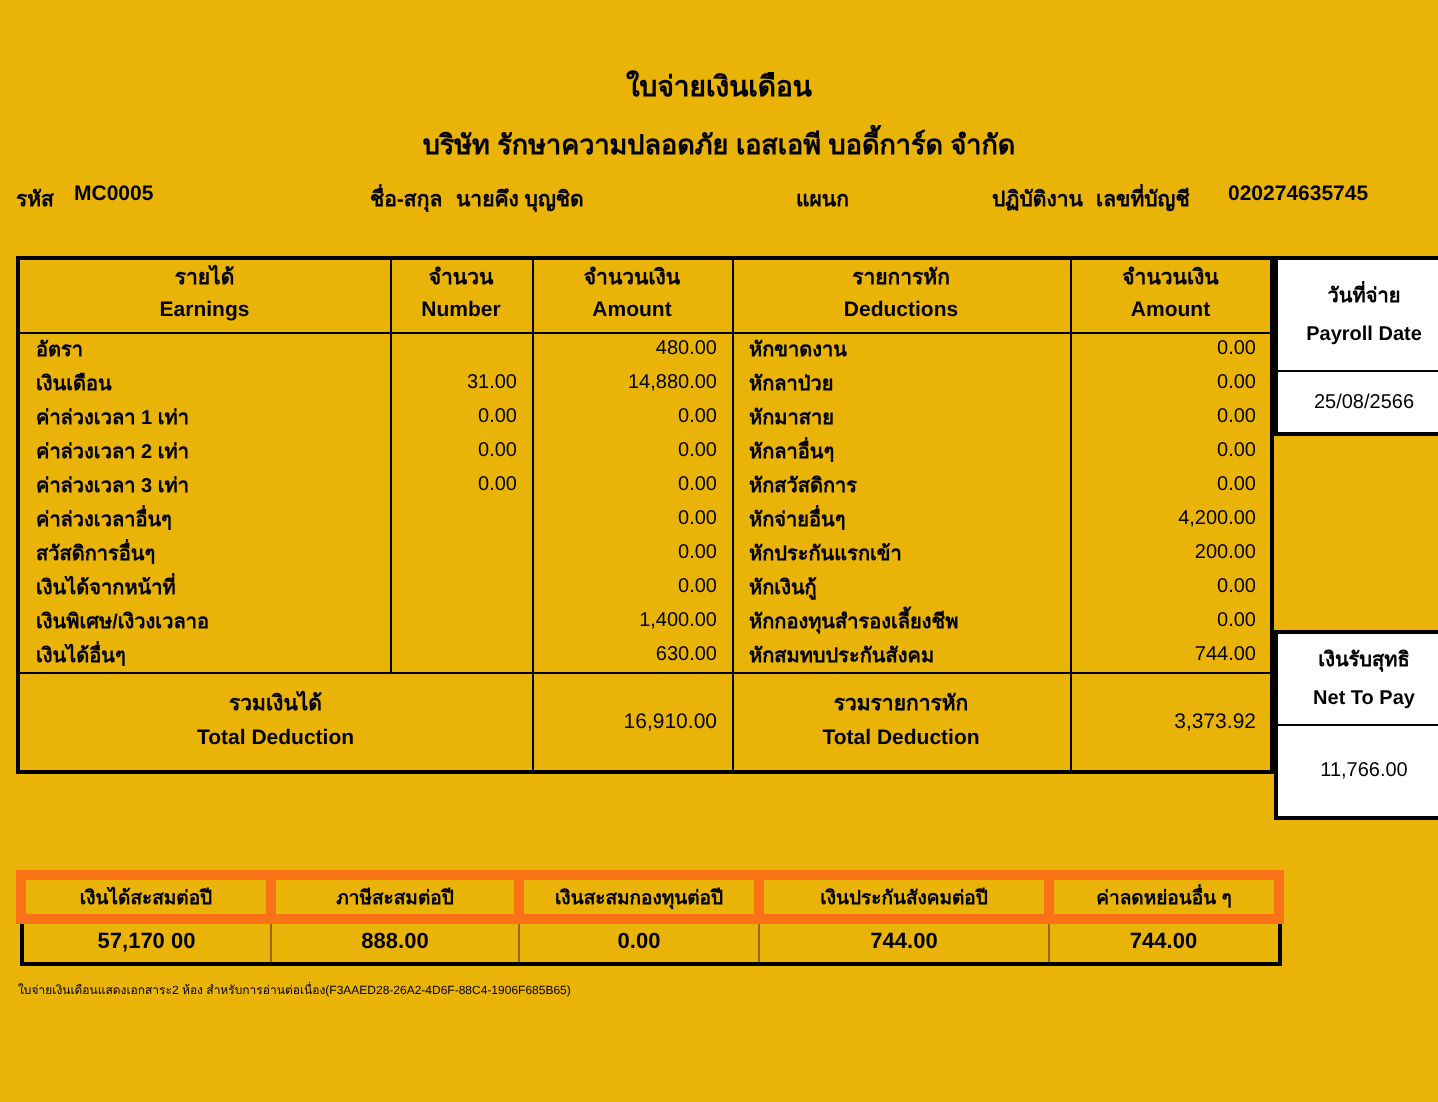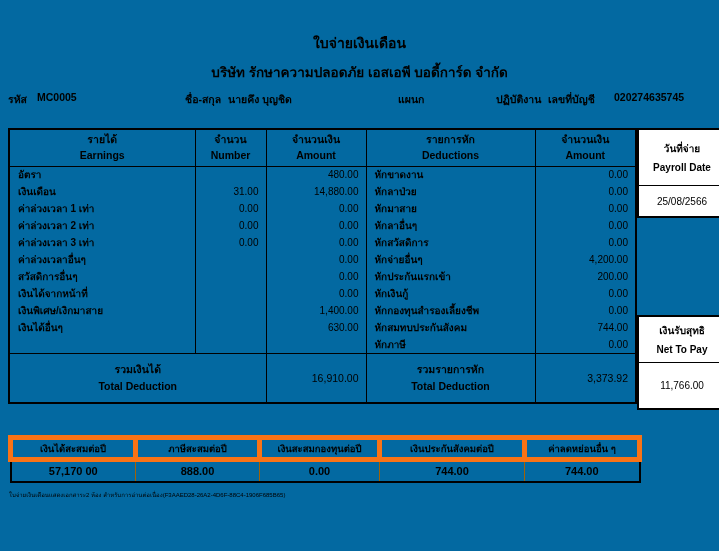--- a/index.html
+++ b/index.html
@@ -1,19 +1,19 @@
 <!DOCTYPE html>
 <html><head>
 <meta charset="utf-8">
 <style>
   * { margin: 0; padding: 0; box-sizing: border-box; }
   body { background: #e9e9e9; font-family: "Liberation Sans", "DejaVu Sans", sans-serif; }
   .sheet {
     position: relative; width: 719px; height: 551px;
-    background: #0369a1; color: #000; overflow: hidden;
+    background: #eab308; color: #000; overflow: hidden;
     font-family: "Liberation Sans", "DejaVu Sans", sans-serif;
   }
   .doc-title {
     position: absolute; top: 32px; left: 0; width: 100%;
     text-align: center; font-size: 14px; font-weight: bold;
   }
   .company-name {
     position: absolute; top: 61px; left: 0; width: 100%;
     text-align: center; font-size: 13.5px; font-weight: bold;
   }
@@ -188,39 +188,32 @@
           <td class="num">200.00</td>
         </tr>
         <tr>
           <td class="lbl">เงินได้จากหน้าที่</td>
           <td class="num"></td>
           <td class="num">0.00</td>
           <td class="lbl">หักเงินกู้</td>
           <td class="num">0.00</td>
         </tr>
         <tr>
-          <td class="lbl">เงินพิเศษ/เงิกมาสาย</td>
+          <td class="lbl">เงินพิเศษ/เงิวงเวลาอ</td>
           <td class="num"></td>
           <td class="num">1,400.00</td>
           <td class="lbl">หักกองทุนสำรองเลี้ยงชีพ</td>
           <td class="num">0.00</td>
         </tr>
         <tr>
           <td class="lbl">เงินได้อื่นๆ</td>
           <td class="num"></td>
           <td class="num">630.00</td>
           <td class="lbl">หักสมทบประกันสังคม</td>
           <td class="num">744.00</td>
-        </tr>
-        <tr>
-          <td class="lbl"></td>
-          <td class="num"></td>
-          <td class="num"></td>
-          <td class="lbl">หักภาษี</td>
-          <td class="num">0.00</td>
         </tr>
       </tbody>
     <tfoot>
       <tr>
         <td colspan="2" class="tot-label">
           <div>รวมเงินได้</div>
           <div>Total Deduction</div>
         </td>
         <td class="tot-num">16,910.00</td>
         <td class="tot-label">

